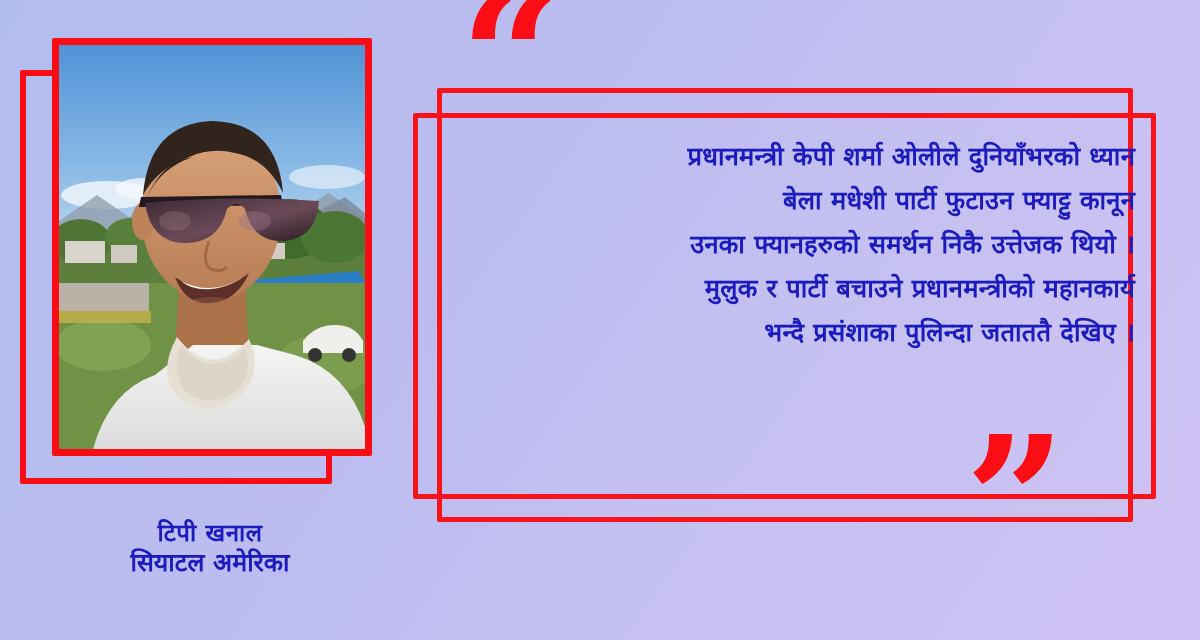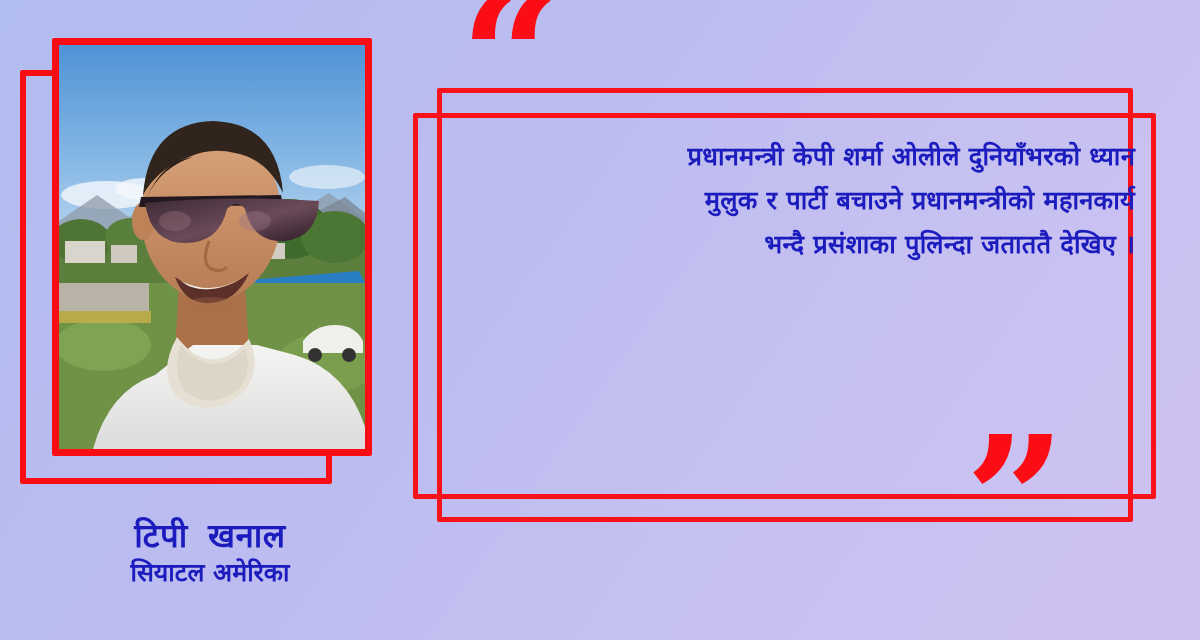--- a/index.html
+++ b/index.html
@@ -56,25 +56,24 @@
   
   #caption {
     position: absolute;
     left: 20px;
     top: 520px;
     width: 380px;
     text-align: center;
     color: #1c1cbe;
   }
   .caption-name {
-    font-size: 33px;
+    font-size: 24px;
     font-weight: 700;
     line-height: 1.15;
     letter-spacing: 0.5px;
-    font-family: Liberation Mono, monospace;
   }
   .caption-sub {
     font-size: 25px;
     font-weight: 700;
     line-height: 1.2;
   }
 
   
   #quote-block {
     position: absolute;
@@ -244,20 +243,22 @@
   </div>
 
   <div id="quote-block">
     <div class="qframe qframe-outer"></div>
     <div class="qframe qframe-inner"></div>
 
     <div class="quote-mark quote-open">“</div>
 
     <div class="quote-text">
       <span class="qline">प्रधानमन्त्री केपी शर्मा ओलीले दुनियाँभरको ध्यान</span>
+      <span class="qline">बेला मधेशी पार्टी फुटाउन फ्याट्टु कानून</span>
+      <span class="qline">उनका फ्यानहरुको समर्थन निकै उत्तेजक थियो ।</span>
       <span class="qline">मुलुक र पार्टी बचाउने प्रधानमन्त्रीको महानकार्य</span>
       <span class="qline">भन्दै प्रसंशाका पुलिन्दा जताततै देखिए ।</span>
     </div>
 
     <div class="quote-mark quote-close">”</div>
   </div>
 
 </div>
 
 </body></html>

